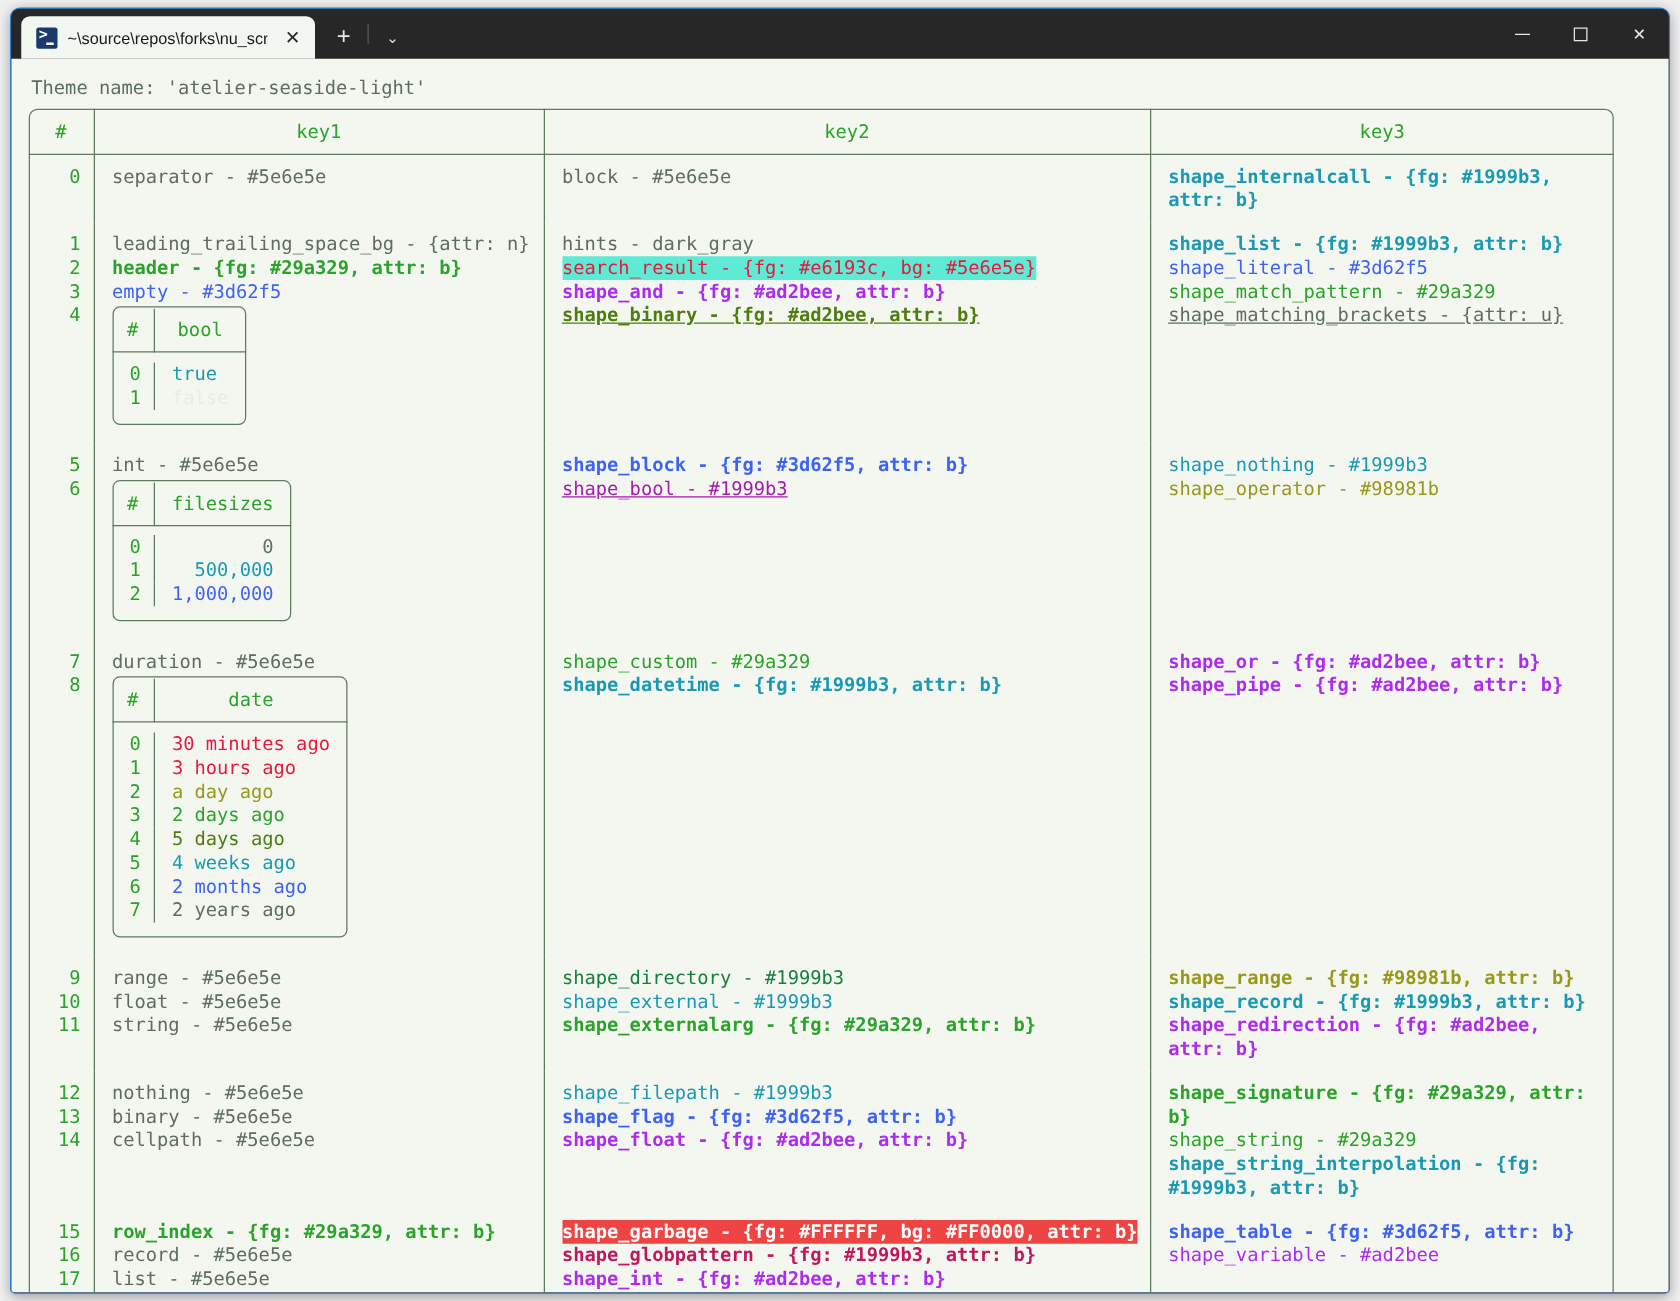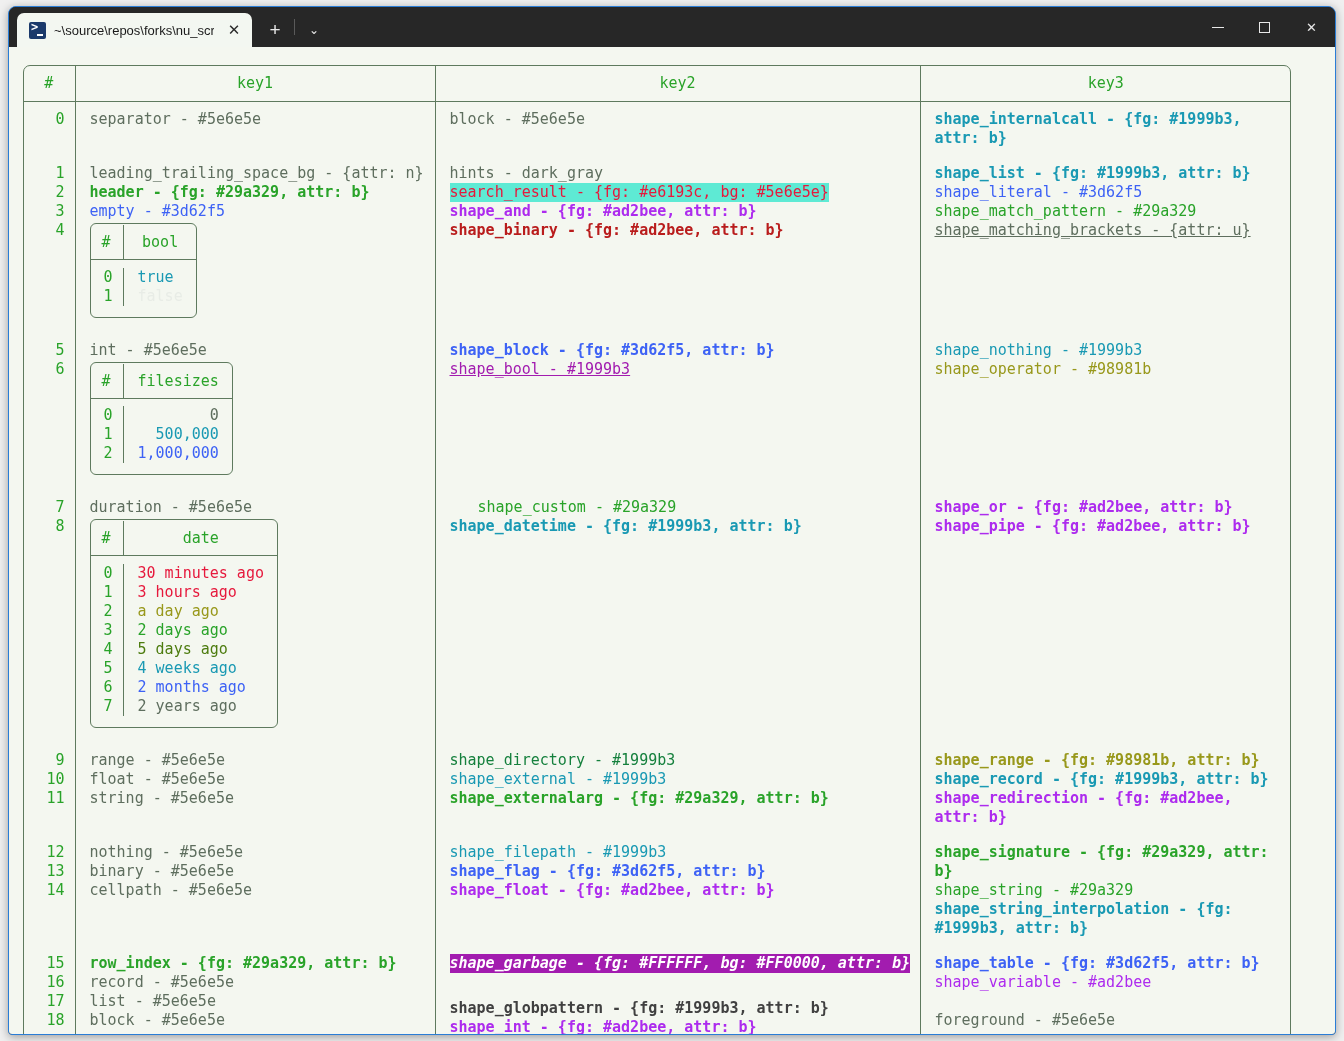--- a/index.html
+++ b/index.html
@@ -196,20 +196,21 @@
           <span class="minglyph"></span>
         </div>
       <div class="wcbtn">
           <span class="boxglyph"></span>
         </div>
       <div class="wcbtn">✕</div>
     </div>
   </div>
 
   <div id="term">
+    <div class="themeline">Theme name: 'atelier-seaside-light'</div>
 
     <div class="tblwrap">
       <div class="outer-border"></div>
       <table class="nu">
         <colgroup>
           <col class="colidx">
             <col class="colk1">
             <col class="colk2">
             <col class="colk3">
         </colgroup>
@@ -275,21 +276,21 @@
                         <td></td>
                         <td></td>
                       </tr>
                     </tbody>
                   </table></div><div class="pad-bot"></div></td>
               <td class="bodycell vline">
                 <div class="pad-top"></div>
                 <div class="line" style="color: rgb(94, 110, 94);">hints - dark_gray</div>
                 <div class="line"><div class="line" style="color: rgb(230, 25, 60); background: #5eead4; display: inline-block;">search_result - {fg: #e6193c, bg: #5e6e5e}</div></div>
                 <div class="line bold" style="color: rgb(173, 43, 238);">shape_and - {fg: #ad2bee, attr: b}</div>
-                <div class="line bold" style="color: #b91c1c;">shape_binary - {fg: #ad2bee, attr: b}</div>
+                <div class="line bold" style="color: #4d7c0f; text-decoration: underline;">shape_binary - {fg: #ad2bee, attr: b}</div>
                 <div class="pad-bot"></div>
               </td>
               <td class="bodycell">
                 <div class="pad-top"></div>
                 <div class="line bold" style="color: rgb(25, 153, 179);">shape_list - {fg: #1999b3, attr: b}</div>
                 <div class="line" style="color: rgb(61, 98, 245);">shape_literal - #3d62f5</div>
                 <div class="line" style="color: rgb(41, 163, 41);">shape_match_pattern - #29a329</div>
                 <div class="line uline" style="color: rgb(94, 110, 94);">shape_matching_brackets - {attr: u}</div>
                 <div class="pad-bot"></div>
               </td>
@@ -394,21 +395,21 @@
                         <td style="color: rgb(94, 110, 94);">2 years ago</td>
                       </tr>
                       <tr class="spacer-row">
                         <td></td>
                         <td></td>
                       </tr>
                     </tbody>
                   </table></div><div class="pad-bot"></div></td>
               <td class="bodycell vline">
                 <div class="pad-top"></div>
-                <div class="line" style="color: rgb(41, 163, 41); margin-left: 28px;">shape_custom - #29a329</div>
+                <div class="line" style="color: rgb(41, 163, 41);">shape_custom - #29a329</div>
                 <div class="line bold" style="color: rgb(25, 153, 179);">shape_datetime - {fg: #1999b3, attr: b}</div>
                 <div class="pad-bot"></div>
               </td>
               <td class="bodycell">
                 <div class="pad-top"></div>
                 <div class="line bold" style="color: rgb(173, 43, 238);">shape_or - {fg: #ad2bee, attr: b}</div>
                 <div class="line bold" style="color: rgb(173, 43, 238);">shape_pipe - {fg: #ad2bee, attr: b}</div>
                 <div class="pad-bot"></div>
               </td>
             </tr>
@@ -480,22 +481,22 @@
               </td>
               <td class="bodycell vline">
                 <div class="pad-top"></div>
                 <div class="line bold" style="color: rgb(41, 163, 41);">row_index - {fg: #29a329, attr: b}</div>
                 <div class="line" style="color: rgb(94, 110, 94);">record - #5e6e5e</div>
                 <div class="line" style="color: rgb(94, 110, 94);">list - #5e6e5e</div>
                 <div class="line" style="color: rgb(94, 110, 94);">block - #5e6e5e</div>
               </td>
               <td class="bodycell vline">
                 <div class="pad-top"></div>
-                <div class="line"><div class="line bold" style="color: rgb(255, 255, 255); background: #a21caf; display: inline-block; font-style: italic;">shape_garbage - {fg: #FFFFFF, bg: #FF0000, attr: b}</div></div>
-                <div class="line bold" style="color: #404040; margin-top: 26px;">shape_globpattern - {fg: #1999b3, attr: b}</div>
+                <div class="line"><div class="line bold" style="color: rgb(255, 255, 255); background: #ef4444; display: inline-block;">shape_garbage - {fg: #FFFFFF, bg: #FF0000, attr: b}</div></div>
+                <div class="line bold" style="color: #be185d;">shape_globpattern - {fg: #1999b3, attr: b}</div>
                 <div class="line bold" style="color: rgb(173, 43, 238);">shape_int - {fg: #ad2bee, attr: b}</div>
                 <div class="line bold" style="color: rgb(25, 153, 179);">shape_internalcall - {fg: #1999b3, attr: b}</div>
               </td>
               <td class="bodycell">
                 <div class="pad-top"></div>
                 <div class="line bold" style="color: rgb(61, 98, 245);">shape_table - {fg: #3d62f5, attr: b}</div>
                 <div class="line" style="color: rgb(173, 43, 238);">shape_variable - #ad2bee</div>
                 <div class="line" style="color: rgb(94, 110, 94);">&nbsp;</div>
                 <div class="line" style="color: rgb(94, 110, 94);">foreground - #5e6e5e</div>
               </td>

